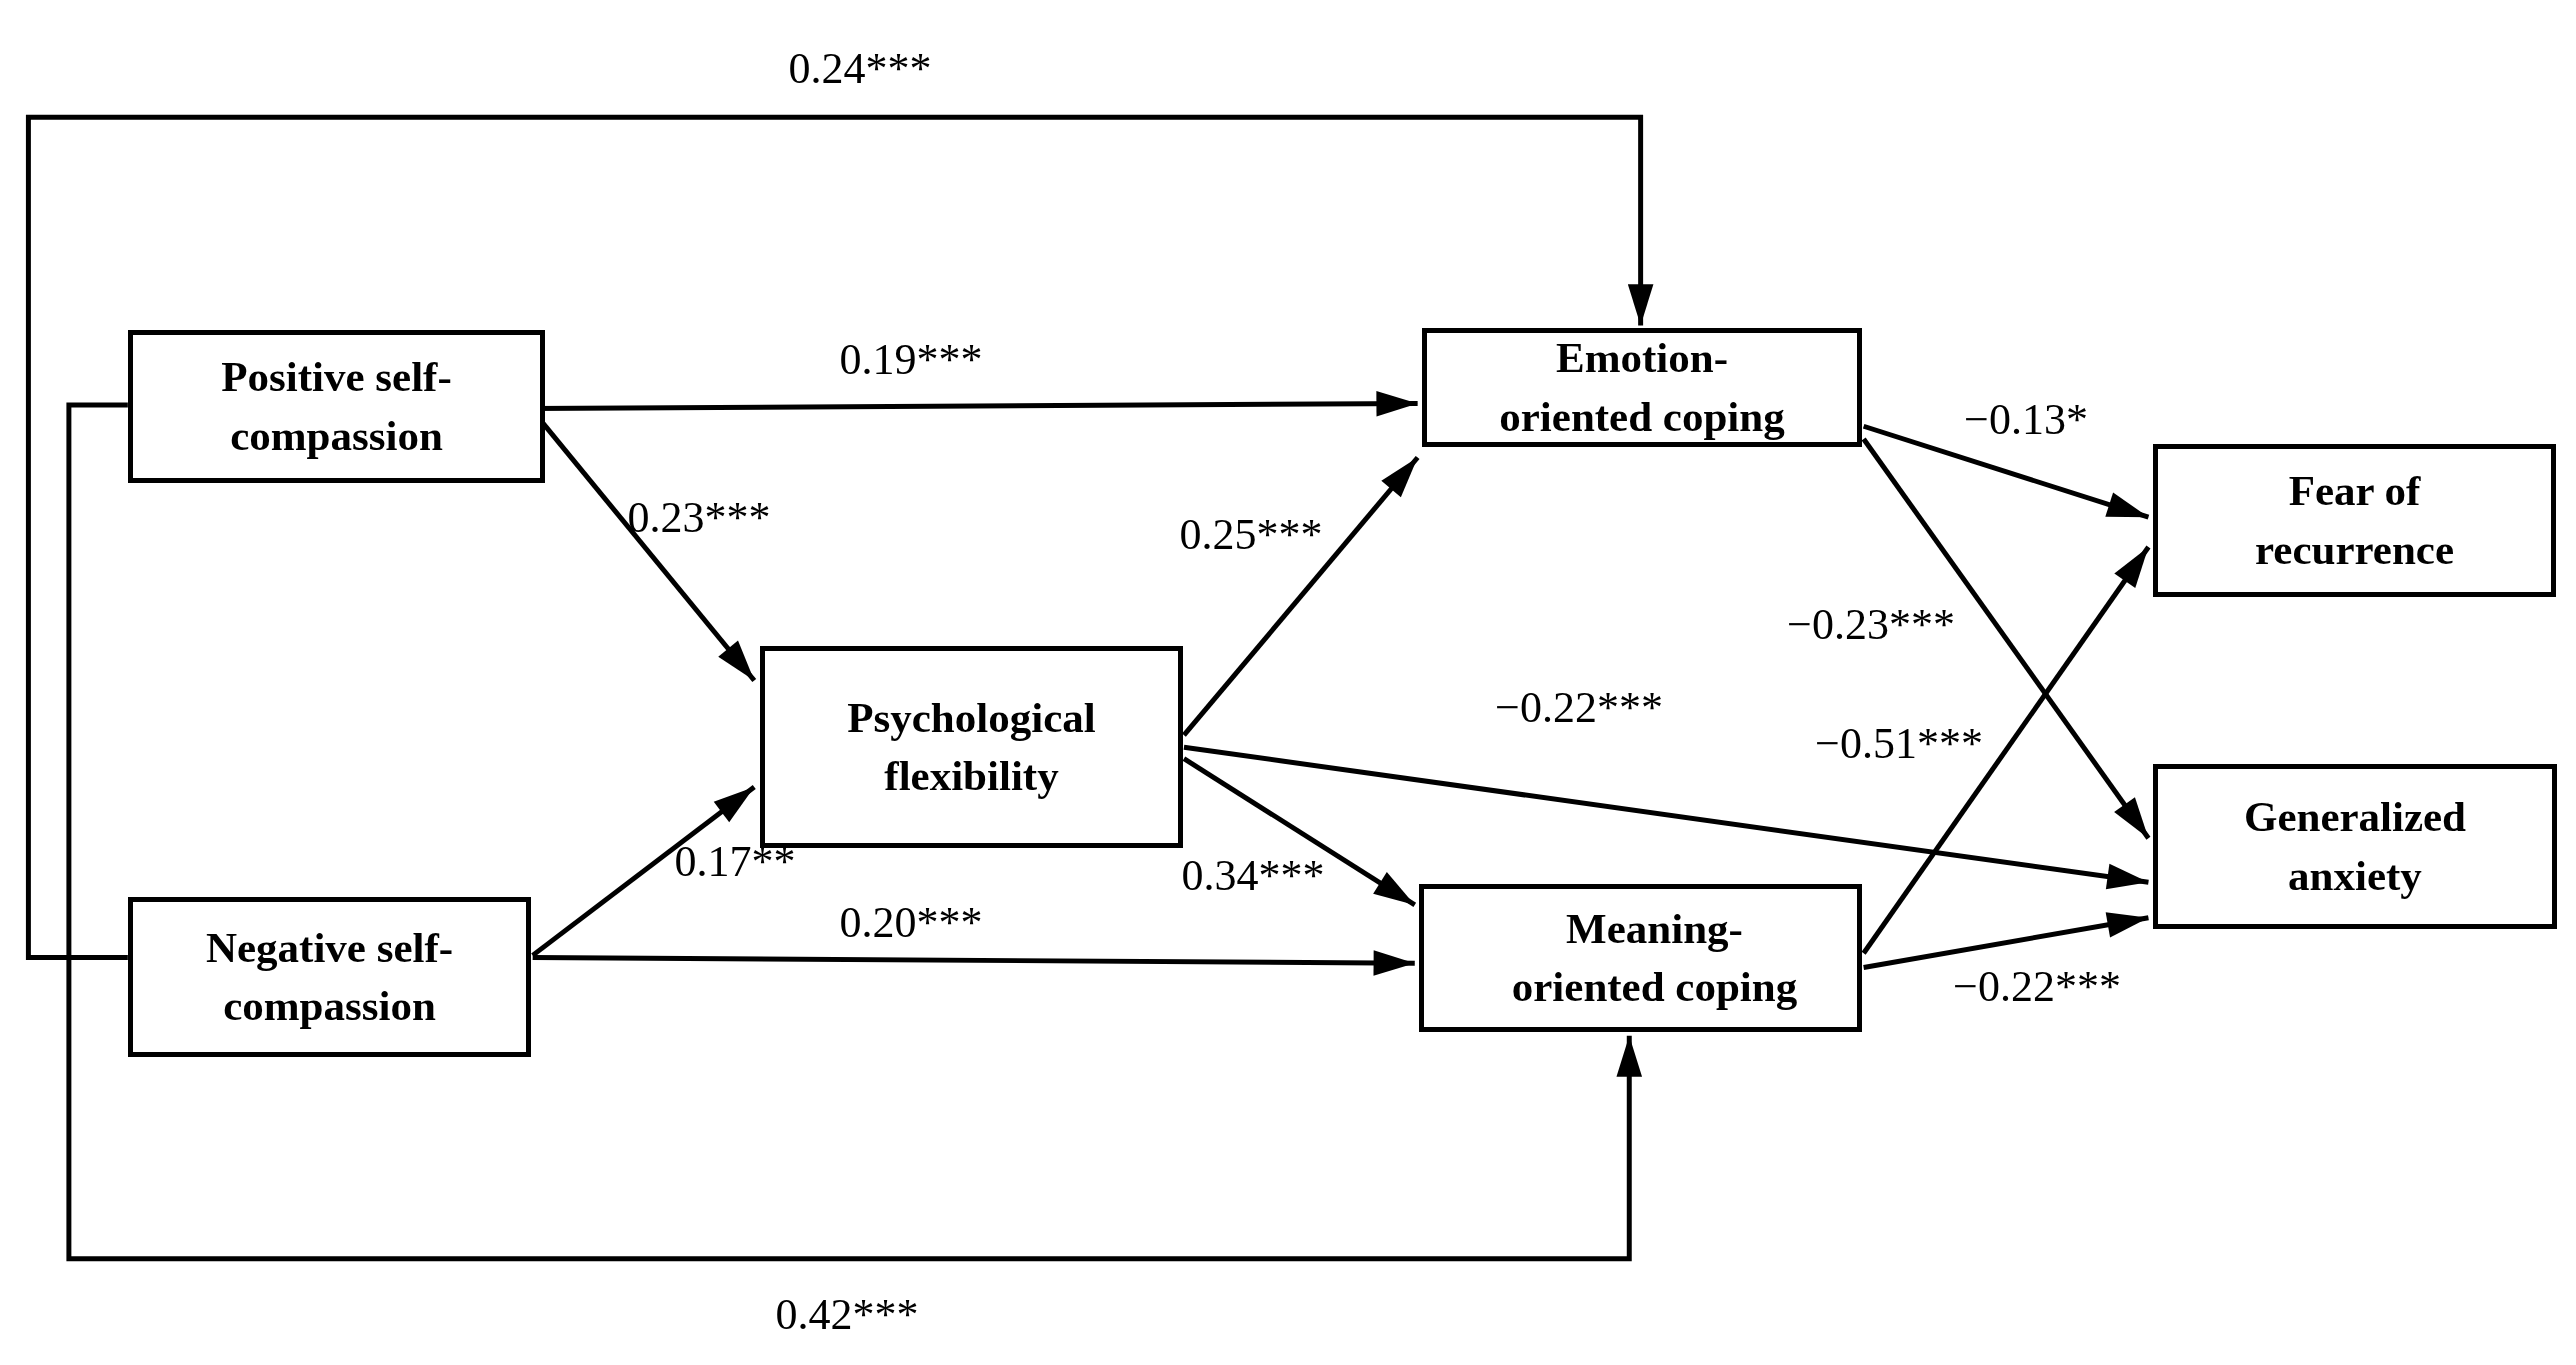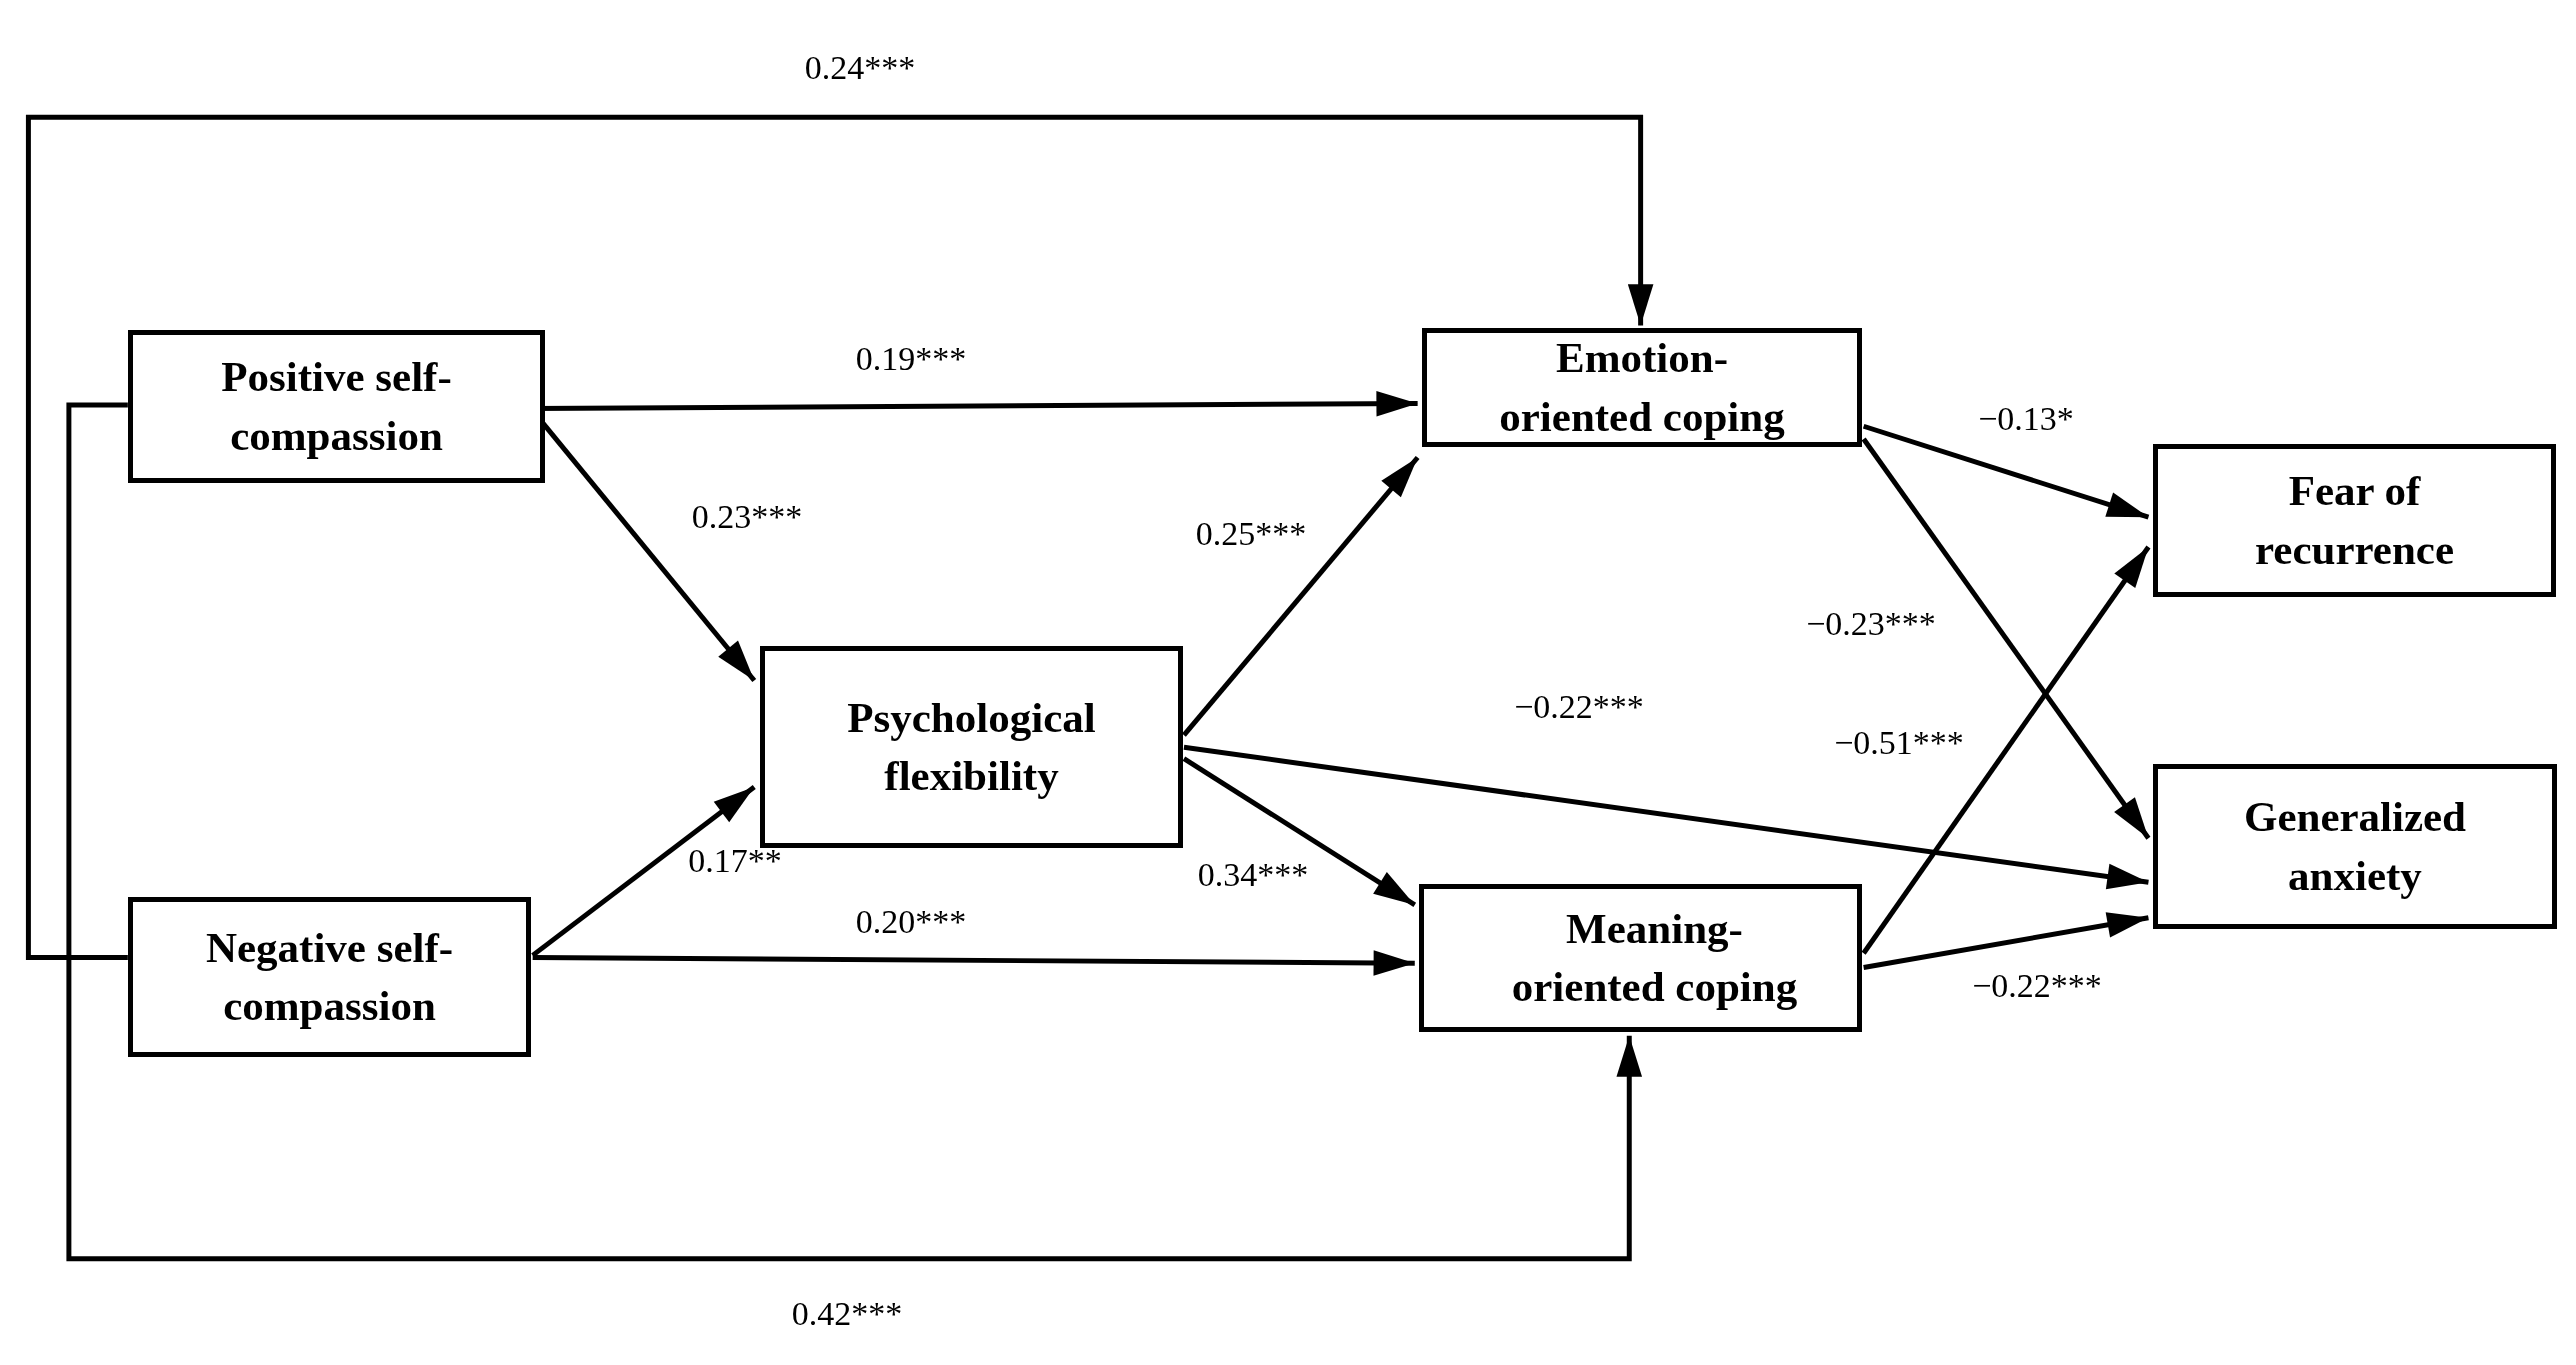--- a/index.html
+++ b/index.html
@@ -27,21 +27,21 @@
     justify-content:center;
     text-align:center;
     font-weight:bold;
     font-size:43px;
     line-height:1.35;
     white-space:pre-line;
   }
   .coef{
     position:absolute;
     transform:translate(-50%,-50%);
-    font-size:34px;
+    font-size:44px;
     white-space:nowrap;
   }
 </style>
 </head>
 <body>
 
 <div class="canvas">
 
   <svg class="edges-svg" viewBox="0 0 3627 1923" xmlns="http://www.w3.org/2000/svg">
     <defs>
@@ -95,21 +95,21 @@
 oriented coping</div>
 
   <div class="node" style="left:2153px;top:764px;width:404px;height:165px;">Generalized
 anxiety</div>
 
   <div class="node" style="left:2153px;top:444px;width:403px;height:153px;">Fear of
 recurrence</div>
 
   <div class="coef" style="left:911px;top:359px;">0.19***</div>
 
-  <div class="coef" style="left:747px;top:517px;">0.23***</div>
+  <div class="coef" style="left:699px;top:517px;">0.23***</div>
 
   <div class="coef" style="left:735px;top:861px;">0.17**</div>
 
   <div class="coef" style="left:911px;top:922px;">0.20***</div>
 
   <div class="coef" style="left:1251px;top:534px;">0.25***</div>
 
   <div class="coef" style="left:1253px;top:875px;">0.34***</div>
 
   <div class="coef" style="left:1579px;top:707px;">−0.22***</div>

